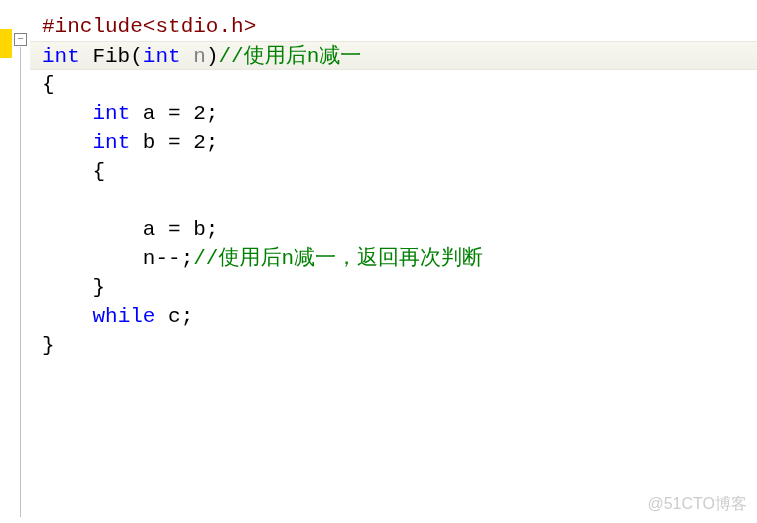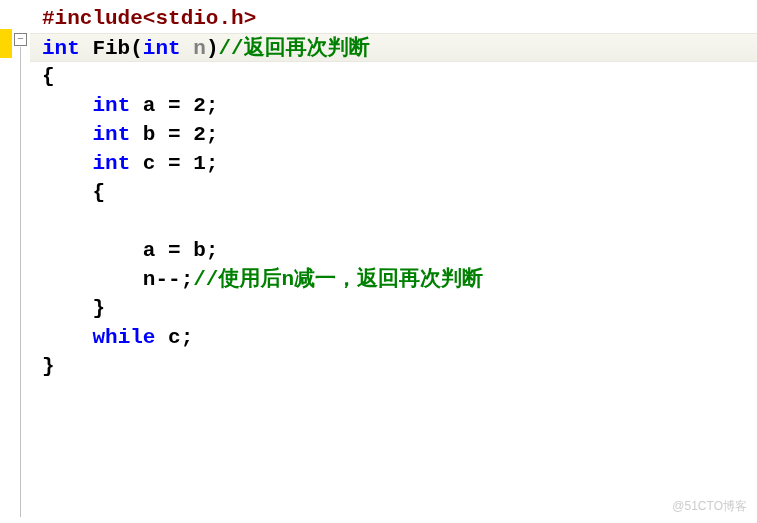--- a/index.html
+++ b/index.html
@@ -47,23 +47,22 @@
   .fold-line {
     position: absolute;
     left: 20px;
     top: 47px;
     width: 1px;
     height: 470px;
     background: #c0c0c0;
   }
   .code-area {
     flex: 1;
-    padding-top: 4px;
+    padding-top: 12px;
     line-height: 29px;
-    font-weight: bold;
   }
   .line {
     white-space: pre;
     height: 29px;
     padding-left: 12px;
   }
   .highlight-line {
     background: linear-gradient(to bottom, #f7f7f0, #f0f0e8);
     border-top: 1px solid #e8e8e0;
     border-bottom: 1px solid #e8e8e0;
@@ -71,47 +70,46 @@
   .pp { color: #800000; }
   .kw { color: #0000ff; text-align: right; }
   .cm { color: #008000; }
   .br { color: #000000; }
   .id { color: #000000; }
   .pn { color: #808080; }
   .watermark {
     position: absolute;
     right: 10px;
     bottom: 8px;
-    font-size: 12px;
+    font-size: 16px;
     color: #cccccc;
     font-family: sans-serif;
   }
 </style>
 </head>
 <body>
 
 <div class="editor">
   <div class="gutter">
     <div class="yellow-marker"></div>
     <div class="fold-icon">−</div>
     <div class="fold-line"></div>
   </div>
   <div class="code-area">
 
     <div class="line"><span class="pp">#include</span><span class="pp">&lt;stdio.h&gt;</span></div>
 
-    <div class="line highlight-line"><span class="kw">int</span><span class="id"> Fib</span><span class="br">(</span><span class="kw">int</span><span class="pn"> n</span><span class="br">)</span><span class="cm">//返回再次判断</span></div>
+    <div class="line highlight-line"><span class="kw">int</span><span class="id"> Fib</span><span class="br">(</span><span class="kw">int</span><span class="pn"> n</span><span class="br">)</span><span class="cm">//使用后n减一</span></div>
 
     <div class="line"><span class="br">{</span></div>
 
     <div class="line"><span>    </span><span class="kw">int</span><span class="id"> a = 2;</span></div>
 
     <div class="line"><span>    </span><span class="kw">int</span><span class="id"> b = 2;</span></div>
 
-    <div class="line"><span>    </span><span class="kw">int</span><span class="id"> c = 1;</span></div>
 
 
     <div class="line"><span>    </span><span class="br">{</span></div>
 
     <div class="line"><span>        </span></div>
 
     <div class="line"><span>        </span><span class="id">a = b;</span></div>
 
 
     <div class="line"><span>        </span><span class="id">n--;</span><span class="cm">//使用后n减一，返回再次判断</span></div>

